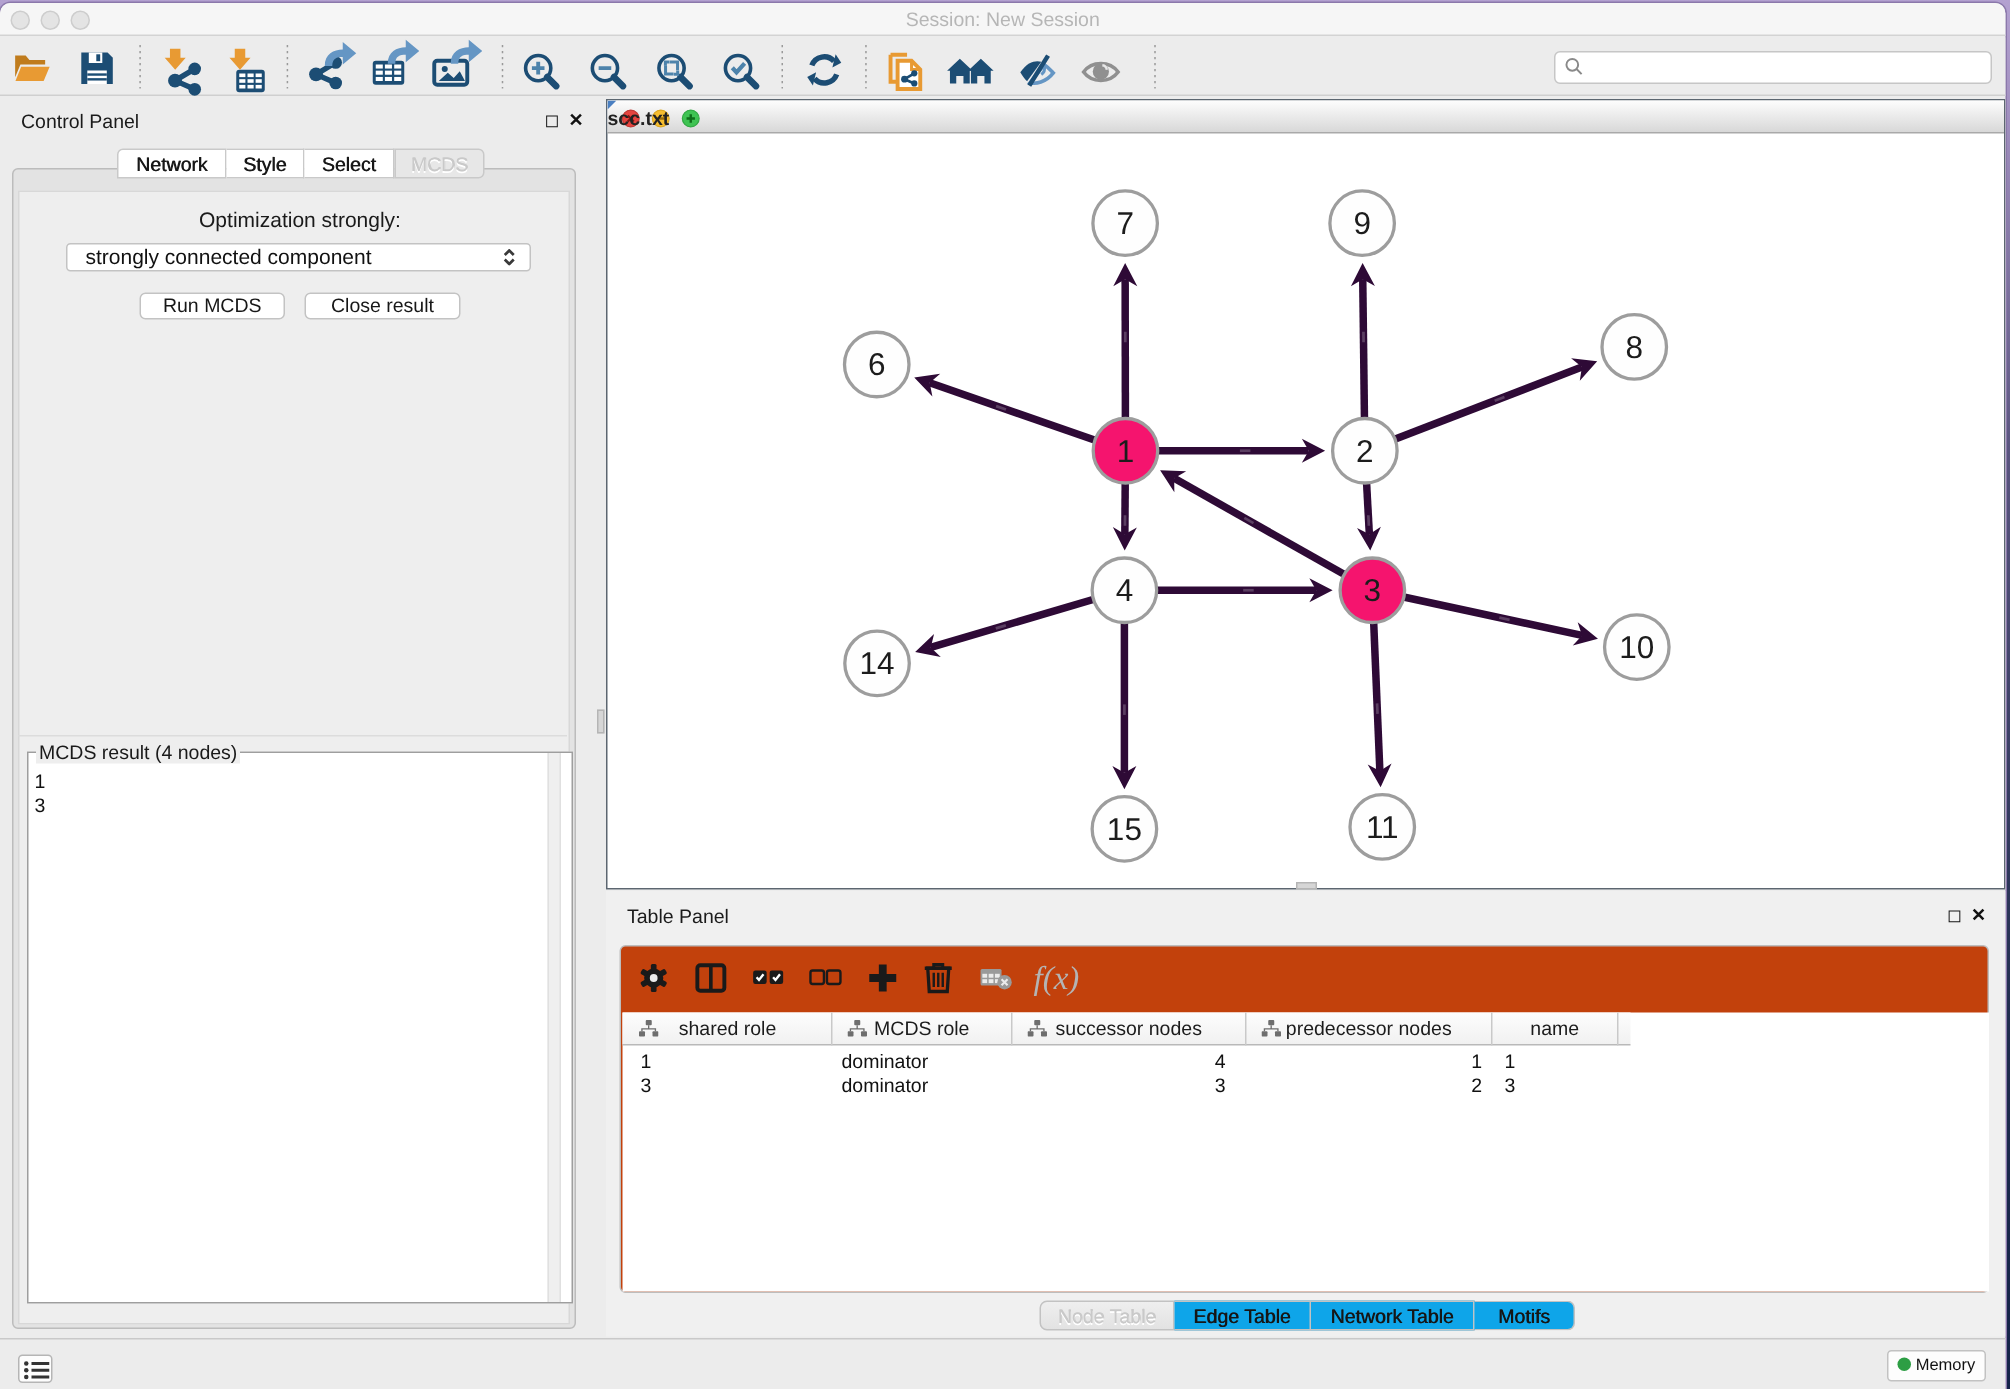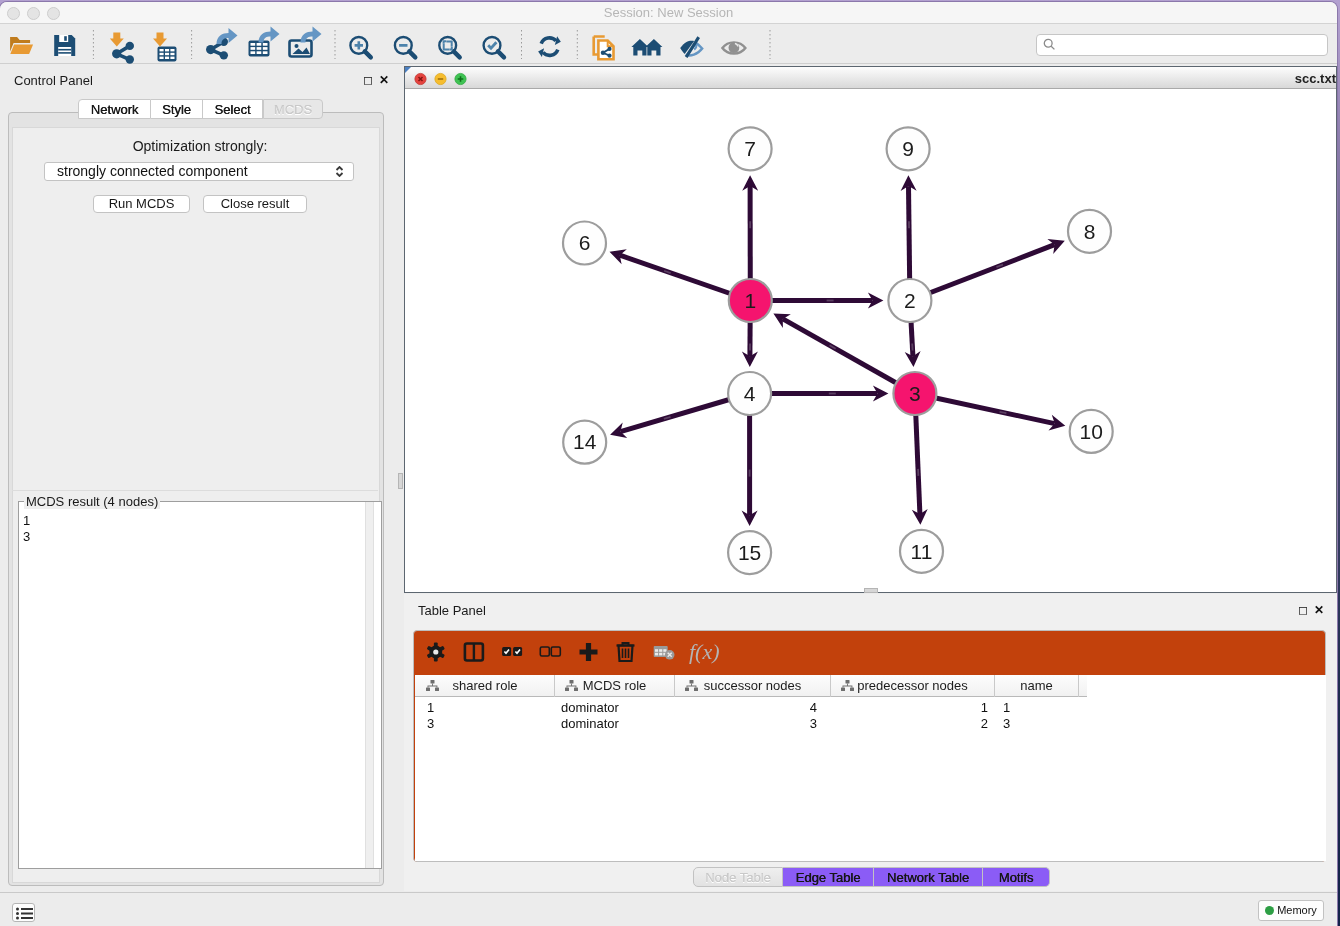--- a/index.html
+++ b/index.html
@@ -20,33 +20,33 @@
 #opt-label{position:absolute;left:0px;top:136px;width:400px;text-align:center;font-size:14px;color:#1a1a1a}
 #combo{position:absolute;left:44px;top:160px;width:310px;height:19px;background:#fff;border:1px solid #c3c3c3;border-radius:3px;font-size:14px;color:#111;line-height:17px;padding-left:12px}
 .btn{position:absolute;top:193px;height:18px;background:#fff;border:1px solid #c3c3c3;border-radius:4px;font-size:13px;color:#171717;text-align:center;line-height:16px}
 #mcds-box{position:absolute;left:18px;top:499px;width:364px;height:368px;border:1px solid #9e9e9e;background:#fff}
 #mcds-label{position:absolute;left:24px;top:492px;background:#eeeeee;font-size:13px;color:#1a1a1a;padding:0 2px}
 #mcds-text{position:absolute;left:23px;top:511px;font-size:13px;color:#111;line-height:16.2px}
 #mcds-sb{position:absolute;left:365px;top:500px;width:9px;height:366px;background:#efefef;border-left:1px solid #e0e0e0;border-right:1px solid #e0e0e0}
 
 #frame{position:absolute;left:404px;top:64px;width:933px;height:527px;border:1px solid #5c6670;background:#fff}
 #frame-tb{position:absolute;left:0;top:0;width:100%;height:22px;background:linear-gradient(#fdfdfd,#d8d8d8);border-bottom:1px solid #a9a9a9}
-#frame-title{position:absolute;top:4px;width:100%;text-align:right;font-size:13px;font-weight:bold;color:#222}
+#frame-title{position:absolute;top:4px;width:100%;text-align:left;font-size:13px;font-weight:bold;color:#222}
 #graph{position:absolute;left:0;top:23px}
 #graph text{font-size:21px;fill:#1c1c1c;text-anchor:middle;font-family:"Liberation Sans",sans-serif}
 
 #tp{position:absolute;left:404px;top:592px;width:933px;height:297px;background:#f0f0f0}
 #tp-title{position:absolute;left:14px;top:9px;font-size:13px;color:#1b1b1b}
 #tp-panel{position:absolute;left:9px;top:36px;width:913px;height:232px;background:#c2410c;border:1px solid #bdbdbd;border-radius:4px}
 #tp-toolbar{position:absolute;left:0;top:0;width:100%;height:43px}
 #tbl{position:absolute;left:1px;top:44px;width:911px;height:186px;background:#fff}
 #tbl-head{position:absolute;left:0;top:0;height:22px;background:linear-gradient(#fdfdfd,#f1f1f1);border-bottom:1px solid #b9b9b9}
 .th{position:absolute;top:0;height:22px;border-right:1px solid #c9c9c9;font-size:13px;color:#1c1c1c;text-align:center;line-height:22px}
 .td{position:absolute;font-size:13px;color:#111;height:16px;line-height:16px}
-.tabs2{position:absolute;font-size:13px;text-align:center;height:20px;line-height:19px;background:#8b5cf6;border:1px solid #c2c2c2;color:#161616;text-shadow:0.4px 0 0 currentColor}
+.tabs2{position:absolute;font-size:13px;text-align:center;height:20px;line-height:19px;background:#0ea5e9;border:1px solid #c2c2c2;color:#161616;text-shadow:0.4px 0 0 currentColor}
 #statusbar{position:absolute;left:0;top:890px;width:100%;height:34px;background:#ececec;border-top:1px solid #c9c9c9}
 #mem{position:absolute;right:13px;top:7px;width:66px;height:21px;background:#fdfdfd;border:1px solid #c2c2c2;border-radius:3px;font-size:11px;color:#111;text-align:center;line-height:19px}
 #mem i{display:inline-block;width:9px;height:9px;border-radius:50%;background:#2d9e44;margin-right:3px;vertical-align:-1px}
 #hist{position:absolute;left:12px;top:10px;width:23px;height:19px;background:#fdfdfd;border:1px solid #b5b5b5;border-radius:3px}
 </style></head>
 <body>
 <div id="win">
   <div id="titlebar">
     <div class="tl" style="left:7px"></div>
       <div class="tl" style="left:27px"></div>

